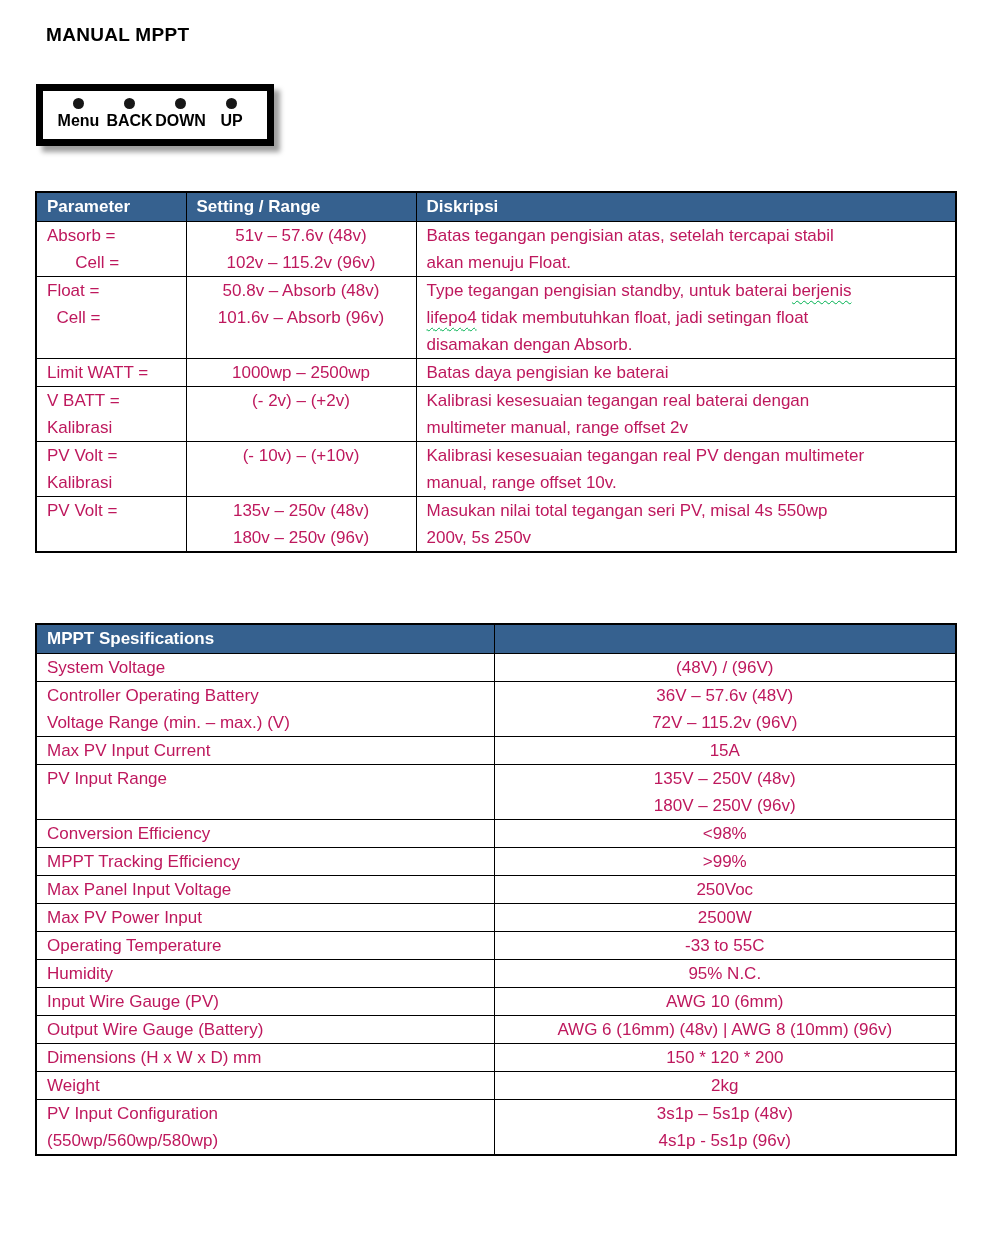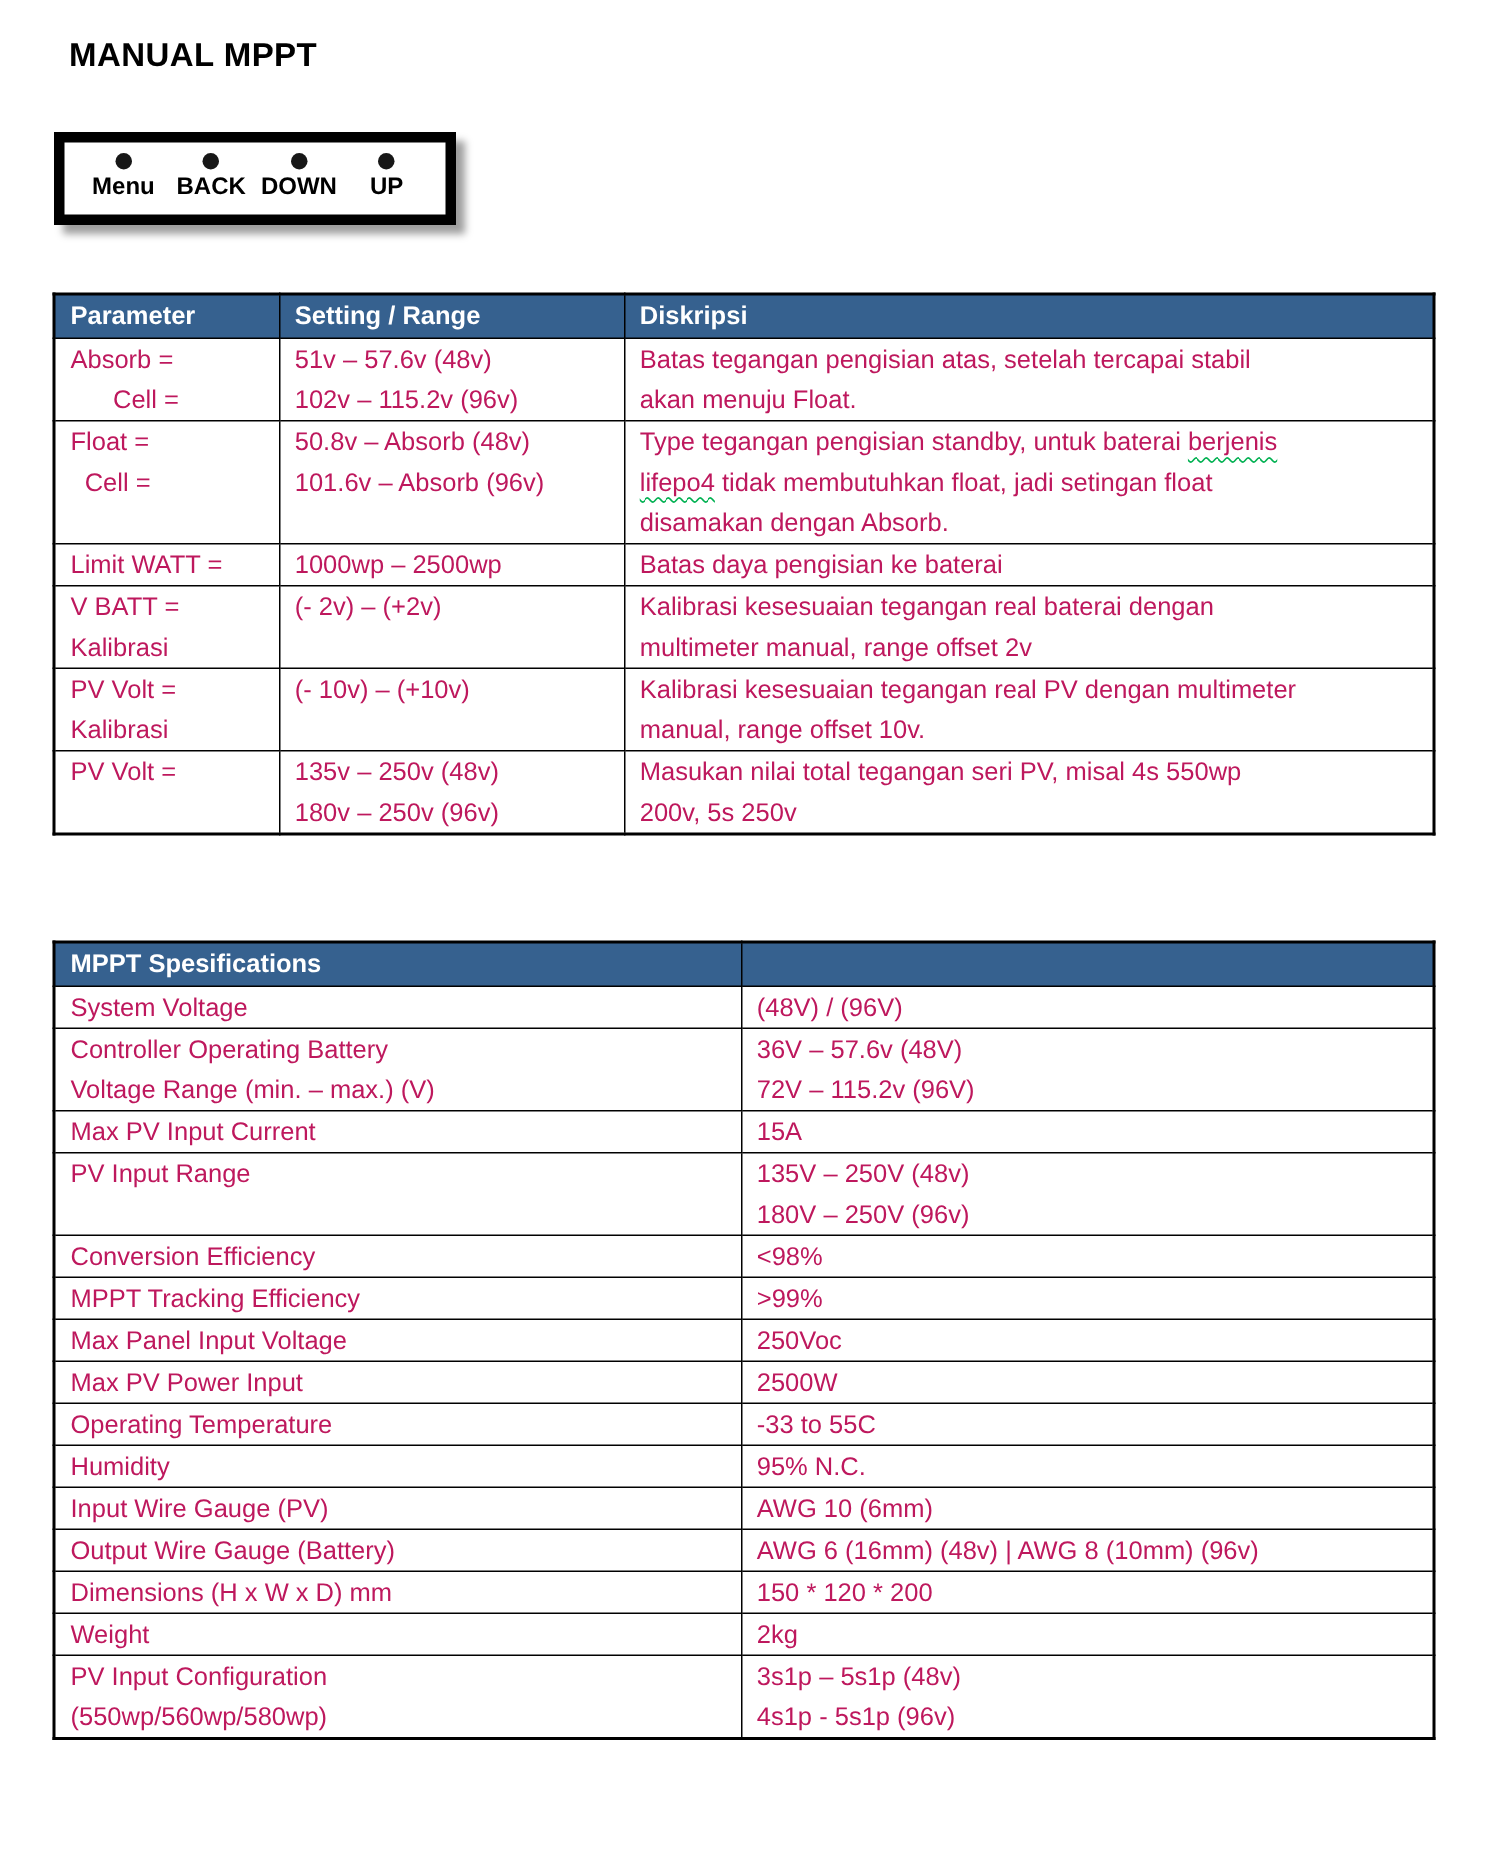--- a/index.html
+++ b/index.html
@@ -2,45 +2,45 @@
 <html><head>
 <meta charset="utf-8">
 <style>
   html,body{margin:0;padding:0;}
   body{
     width:991px;height:1249px;background:#ffffff;color:#000;
     font-family:"Liberation Sans", sans-serif;
     overflow:hidden;
   }
   h1[data-name="page-title"]{
-    font-size:22px;font-weight:bold;margin:24px 0 0 46px;letter-spacing:.3px;
+    font-size:19px;font-weight:bold;margin:24px 0 0 46px;letter-spacing:.3px;
   }
   .btn-panel{
     box-sizing:border-box;
-    margin:38px 0 0 36px;width:268px;height:62px;
+    margin:38px 0 0 36px;width:238px;height:62px;
     border:7px solid #000;background:#fff;
     box-shadow:6px 6px 5px rgba(0,0,0,.38);
     display:grid;grid-template-columns:repeat(4,1fr);
     padding:7px 10px 0 10px;
   }
   .btn{text-align:center;}
   .dot{width:11px;height:11px;border-radius:50%;background:#171717;margin:0 auto 3px auto;}
   .btn-label{font-weight:bold;font-size:16px;line-height:18px;}
   table{border-collapse:collapse;table-layout:fixed;background:#fff;border:2px solid #000;}
   td,th{border:1px solid #000;}
   .t1{margin:45px 0 0 35px;width:920px;border-radius:18px;}
   .t2{margin:70px 0 0 35px;width:920px;}
   th{
     background:#36618f;color:#fff;font-weight:bold;text-align:left;
     font-size:17px;line-height:28px;padding:0 10px;
   }
   td{
     vertical-align:top;font-size:17px;line-height:27px;padding:0 10px;color:#be185d;
   }
-  td.center{}
+  td.center{text-align:center;}
   .ln{white-space:pre-wrap;}
   .wavy{
     text-decoration-line:underline;
     text-decoration-style:wavy;
     text-decoration-color:#00b050;
     text-decoration-thickness:1px;
     text-underline-offset:4px;
   }
 </style>
 </head>

